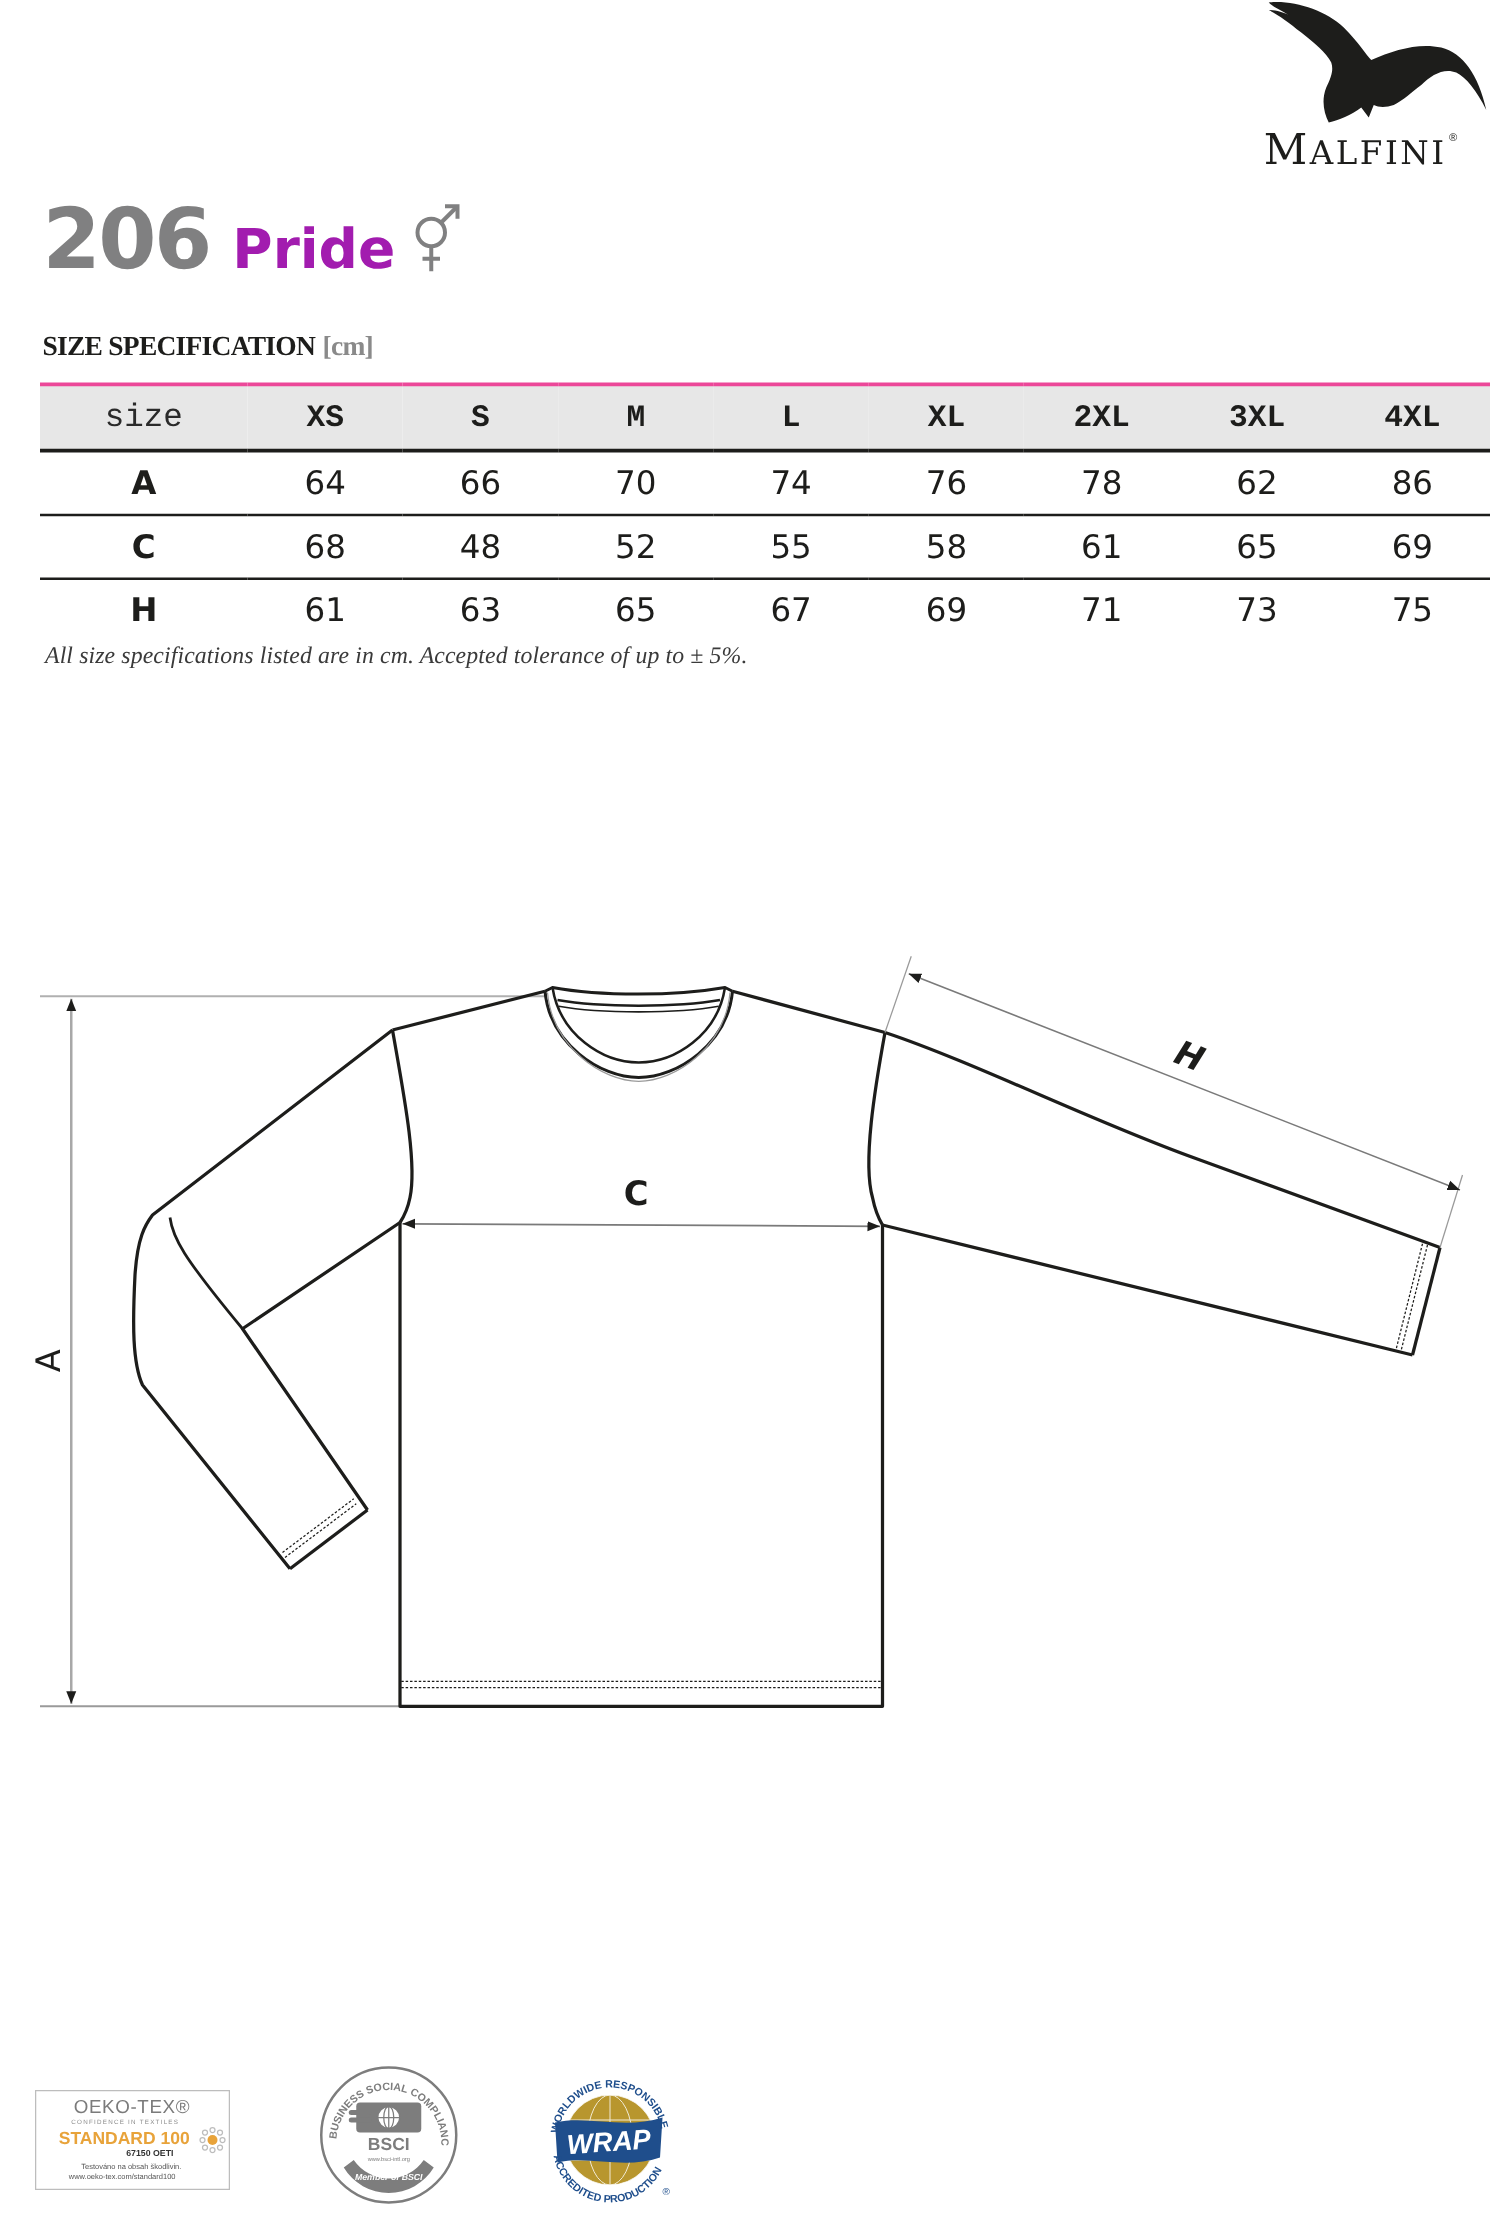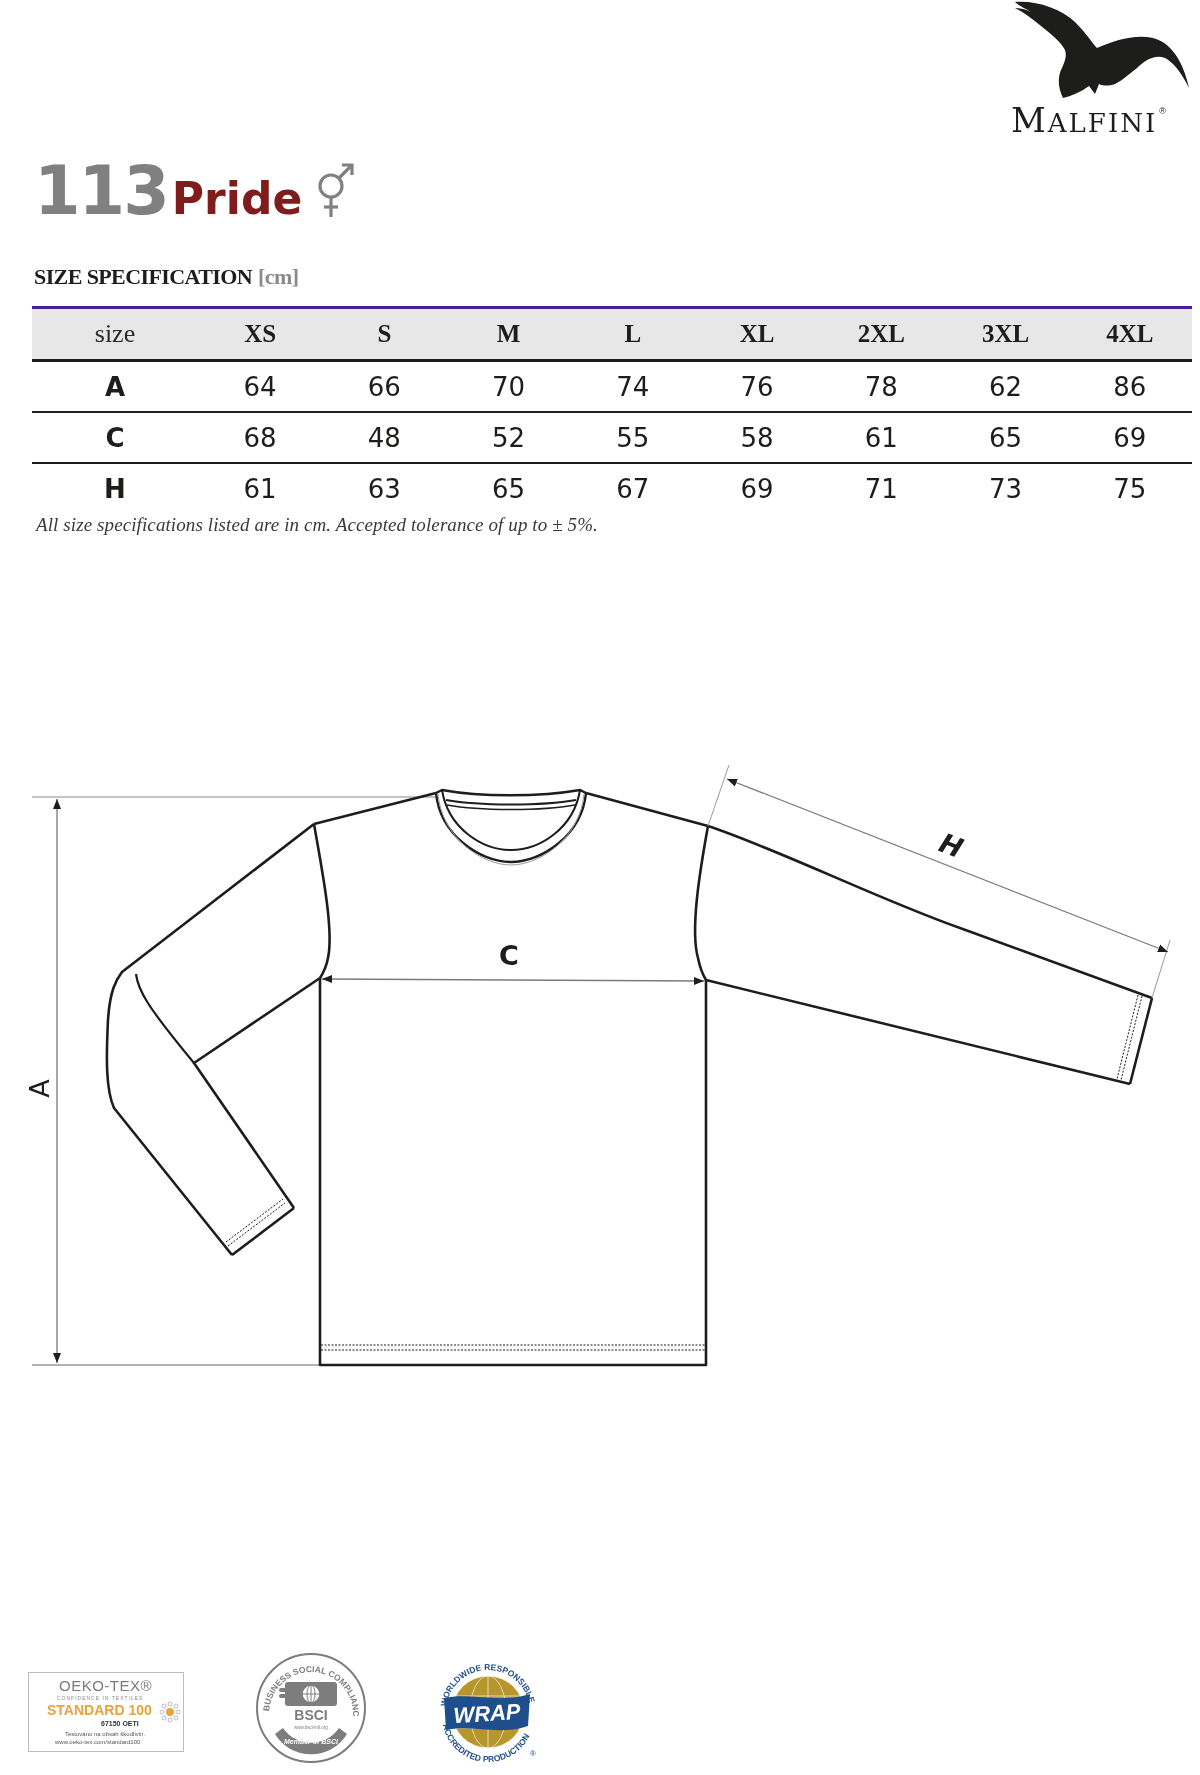--- a/index.html
+++ b/index.html
@@ -11,34 +11,34 @@
     .logo { left: 1005px; top: 0; width: 190px; height: 140px; }
     .logo svg { display: block; }
     .logo-text { position: absolute; left: 6px; top: 100px; font-family: "DejaVu Serif", "Liberation Serif", serif;
                  font-size: 26px; letter-spacing: 2px; color: #1d1d1b; white-space: nowrap; }
     .logo-text .big { font-size: 34px; }
     .logo-text sup { font-size: 9px; font-family: "Liberation Sans", sans-serif; vertical-align: 18px; letter-spacing: 0; margin-left: 2px; }
 
     
     .title { left: 34px; top: 152px; height: 80px; display: flex; align-items: baseline; white-space: nowrap; }
     .title .code { font-family: "DejaVu Sans", sans-serif; font-weight: bold; font-size: 67px; color: #808081; letter-spacing: -2px; }
-    .title .name { font-family: "DejaVu Sans", sans-serif; font-weight: bold; font-size: 44px; color: #7f1d1d; margin-left: 4px; }
+    .title .name { font-family: "DejaVu Sans", sans-serif; font-weight: bold; font-size: 44px; color: #a21caf; margin-left: 18px; }
     .title .gender { margin-left: 10px; width: 48px; height: 60px; align-self: center; }
 
     
     .spec-head { left: 34px; top: 264px; font-family: Liberation Serif, serif; font-weight: bold; font-size: 22px;
                  letter-spacing: -0.6px; white-space: nowrap; color: #1d1d1b; }
     .spec-head .unit { color: #8a8a8a; margin-left: 6px; }
 
     
     .size-table { left: 32px; top: 306px; width: 1160px; border-collapse: collapse; table-layout: fixed; }
     .size-table th, .size-table td { text-align: center; padding: 0; }
     .size-table thead tr { background: #e7e7e7; }
-    .size-table thead th { height: 50px; border-top: 3px solid #4c1d95; border-bottom: 3px solid #1d1d1b;
-                           font-family: Liberation Serif, serif; font-weight: bold; font-size: 25px; color: #1d1d1b; }
+    .size-table thead th { height: 50px; border-top: 3px solid #ec4899; border-bottom: 3px solid #1d1d1b;
+                           font-family: Liberation Mono, monospace; font-weight: bold; font-size: 25px; color: #1d1d1b; }
     .size-table thead th.first { font-weight: normal; color: #2a2a2a; font-size: 26px; }
     .size-table tbody td { height: 49px; border-bottom: 2px solid #1d1d1b; font-size: 26px; color: #1d1d1b;
                            font-family: "DejaVu Sans", sans-serif; }
     .size-table tbody tr:last-child td { border-bottom: none; }
     .size-table tbody td.rowlabel { font-weight: bold; }
     .size-table col.c0 { width: 166px; }
 
     .note { left: 36px; top: 514px; font-family: Liberation Serif, serif; font-style: italic; font-weight: 300;
             font-size: 19px; color: #3a3a3a; white-space: nowrap; letter-spacing: 0.1px; }
 
@@ -64,21 +64,21 @@
 <body>
 
 <div class="abs logo">
   <svg width="190" height="100" viewBox="0 0 190 100">
     <path d="M10,2 C30,0 55,8 70,22 C82,34 88,44 92,48 C110,40 130,34 148,38 C165,42 178,60 184,88 C176,72 168,62 160,58 C150,54 140,60 132,68 C124,74 118,80 110,84 C104,86 98,86 94,84 L90,94 L84,86 C76,92 66,96 58,98 C54,90 52,80 56,70 C60,62 62,56 60,50 C56,42 46,34 36,26 C26,18 18,12 10,8 C16,8 22,10 26,12 C20,8 14,6 10,2 Z" fill="#1d1d1b"></path>
   </svg>
   <div class="logo-text"><span class="big">M</span><span>ALFINI</span><sup>®</sup></div>
 </div>
 
 <div class="abs title">
-  <span class="code">113</span>
+  <span class="code">206</span>
   <span class="name">Pride</span>
   <svg class="gender" viewBox="0 0 48 60">
     <circle cx="19" cy="24" r="11" fill="none" stroke="#808081" stroke-width="3.2"></circle>
     <line x1="27" y1="16" x2="40" y2="3" stroke="#808081" stroke-width="3.2"></line>
     <polyline points="30,3 40,3 40,13" fill="none" stroke="#808081" stroke-width="3.2"></polyline>
     <line x1="19" y1="35" x2="19" y2="55" stroke="#808081" stroke-width="3.2"></line>
     <line x1="12" y1="45" x2="26" y2="45" stroke="#808081" stroke-width="3.2"></line>
   </svg>
 </div>
 

